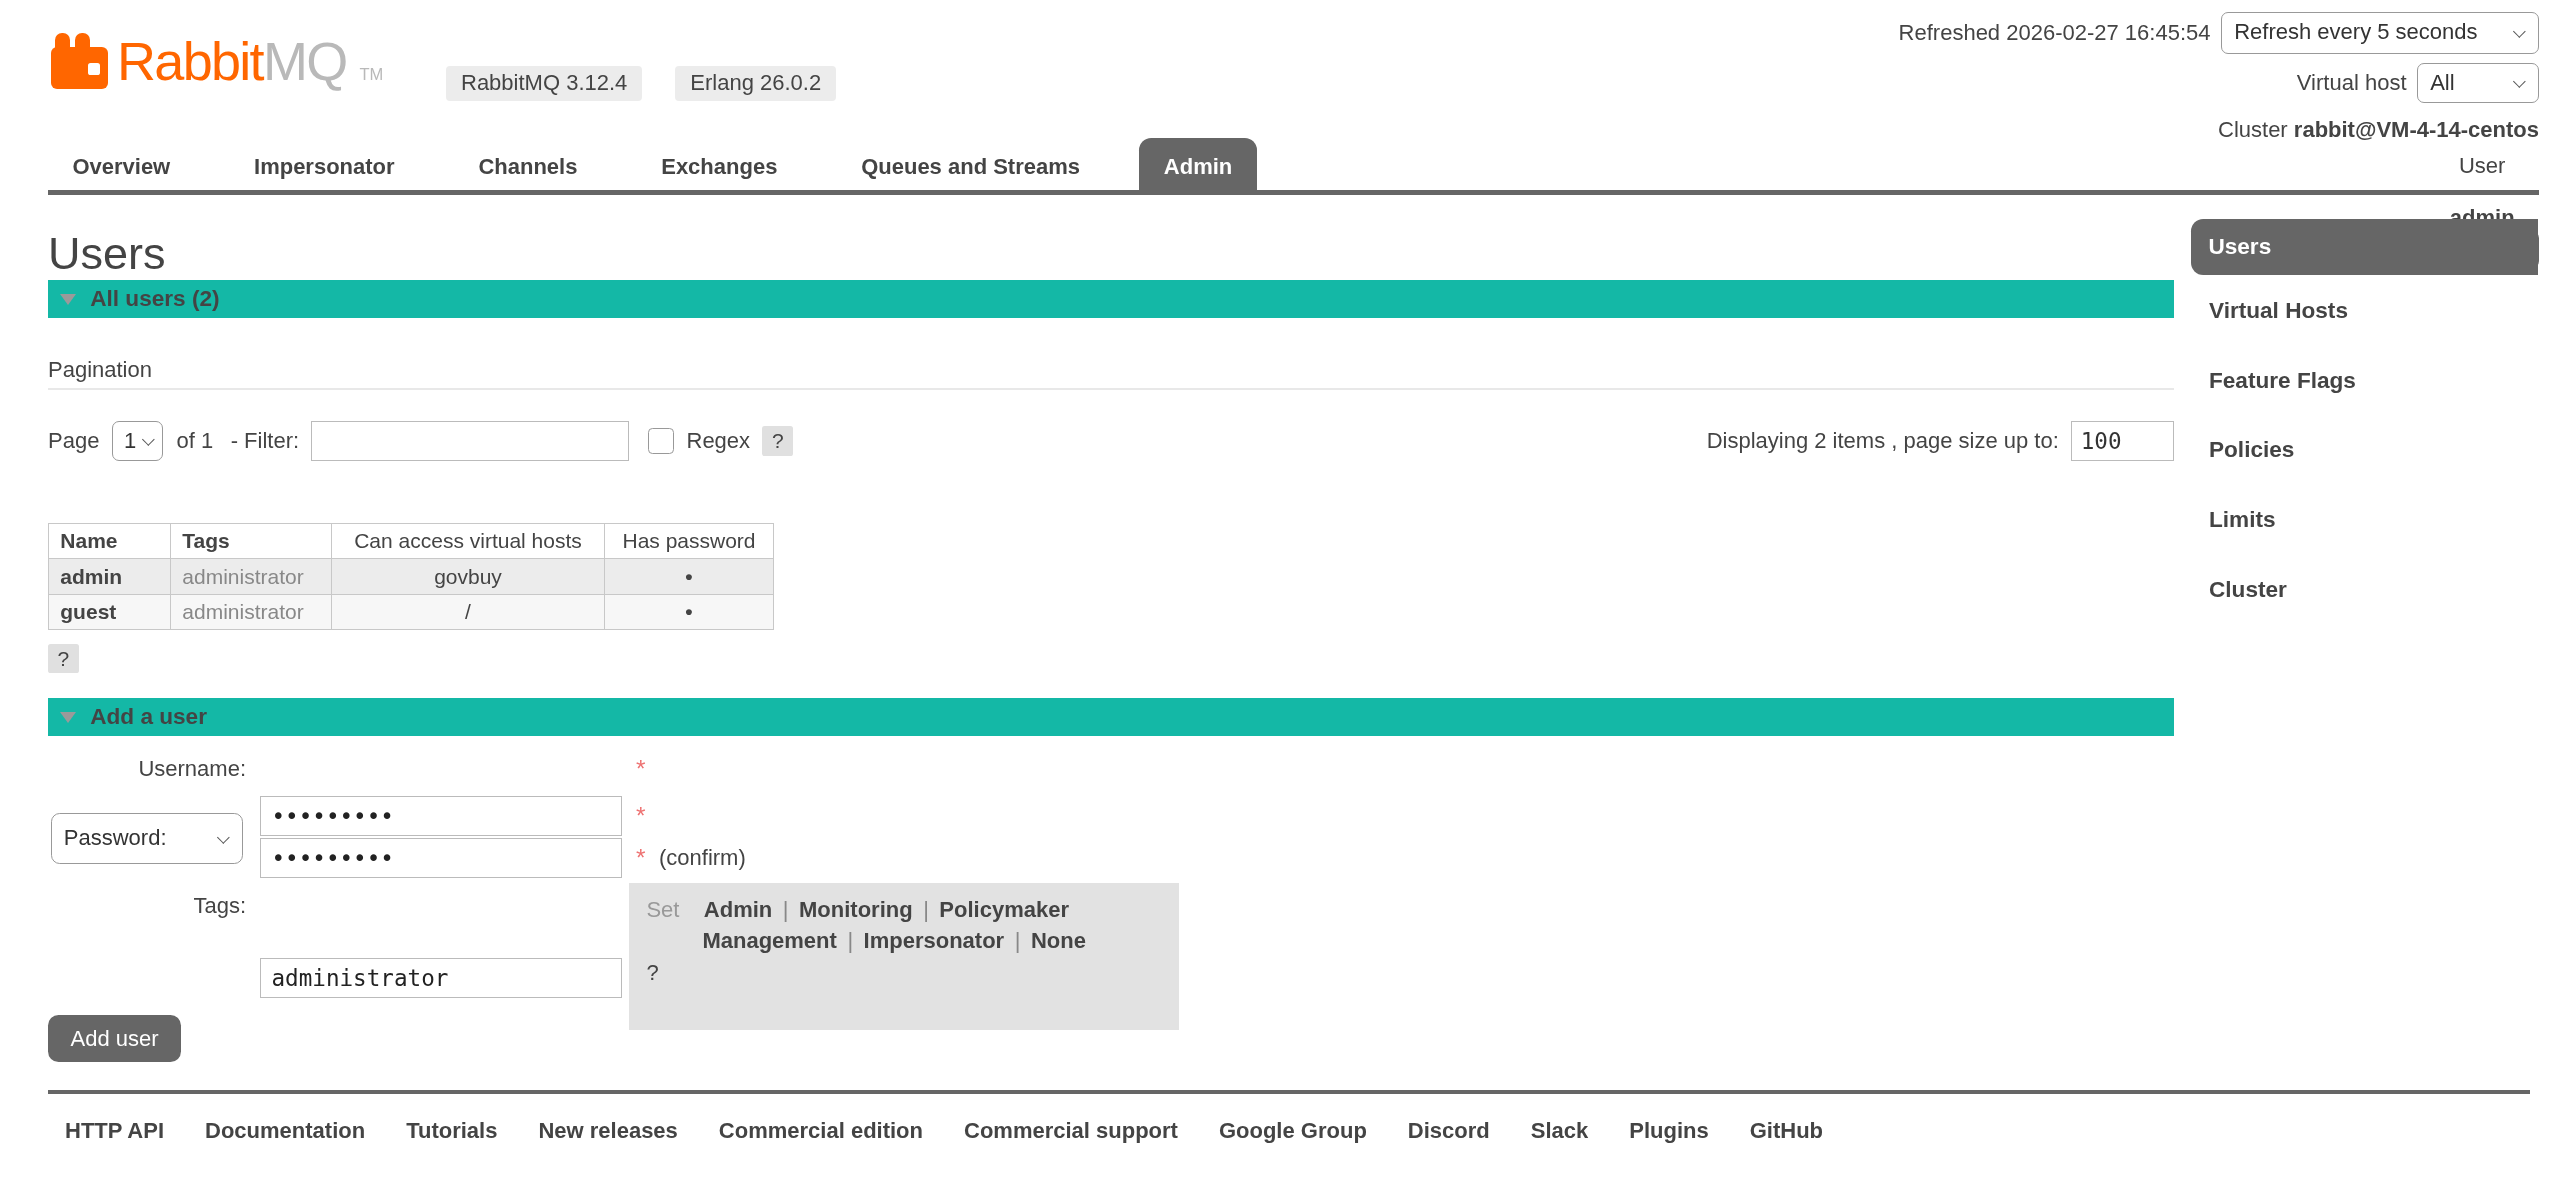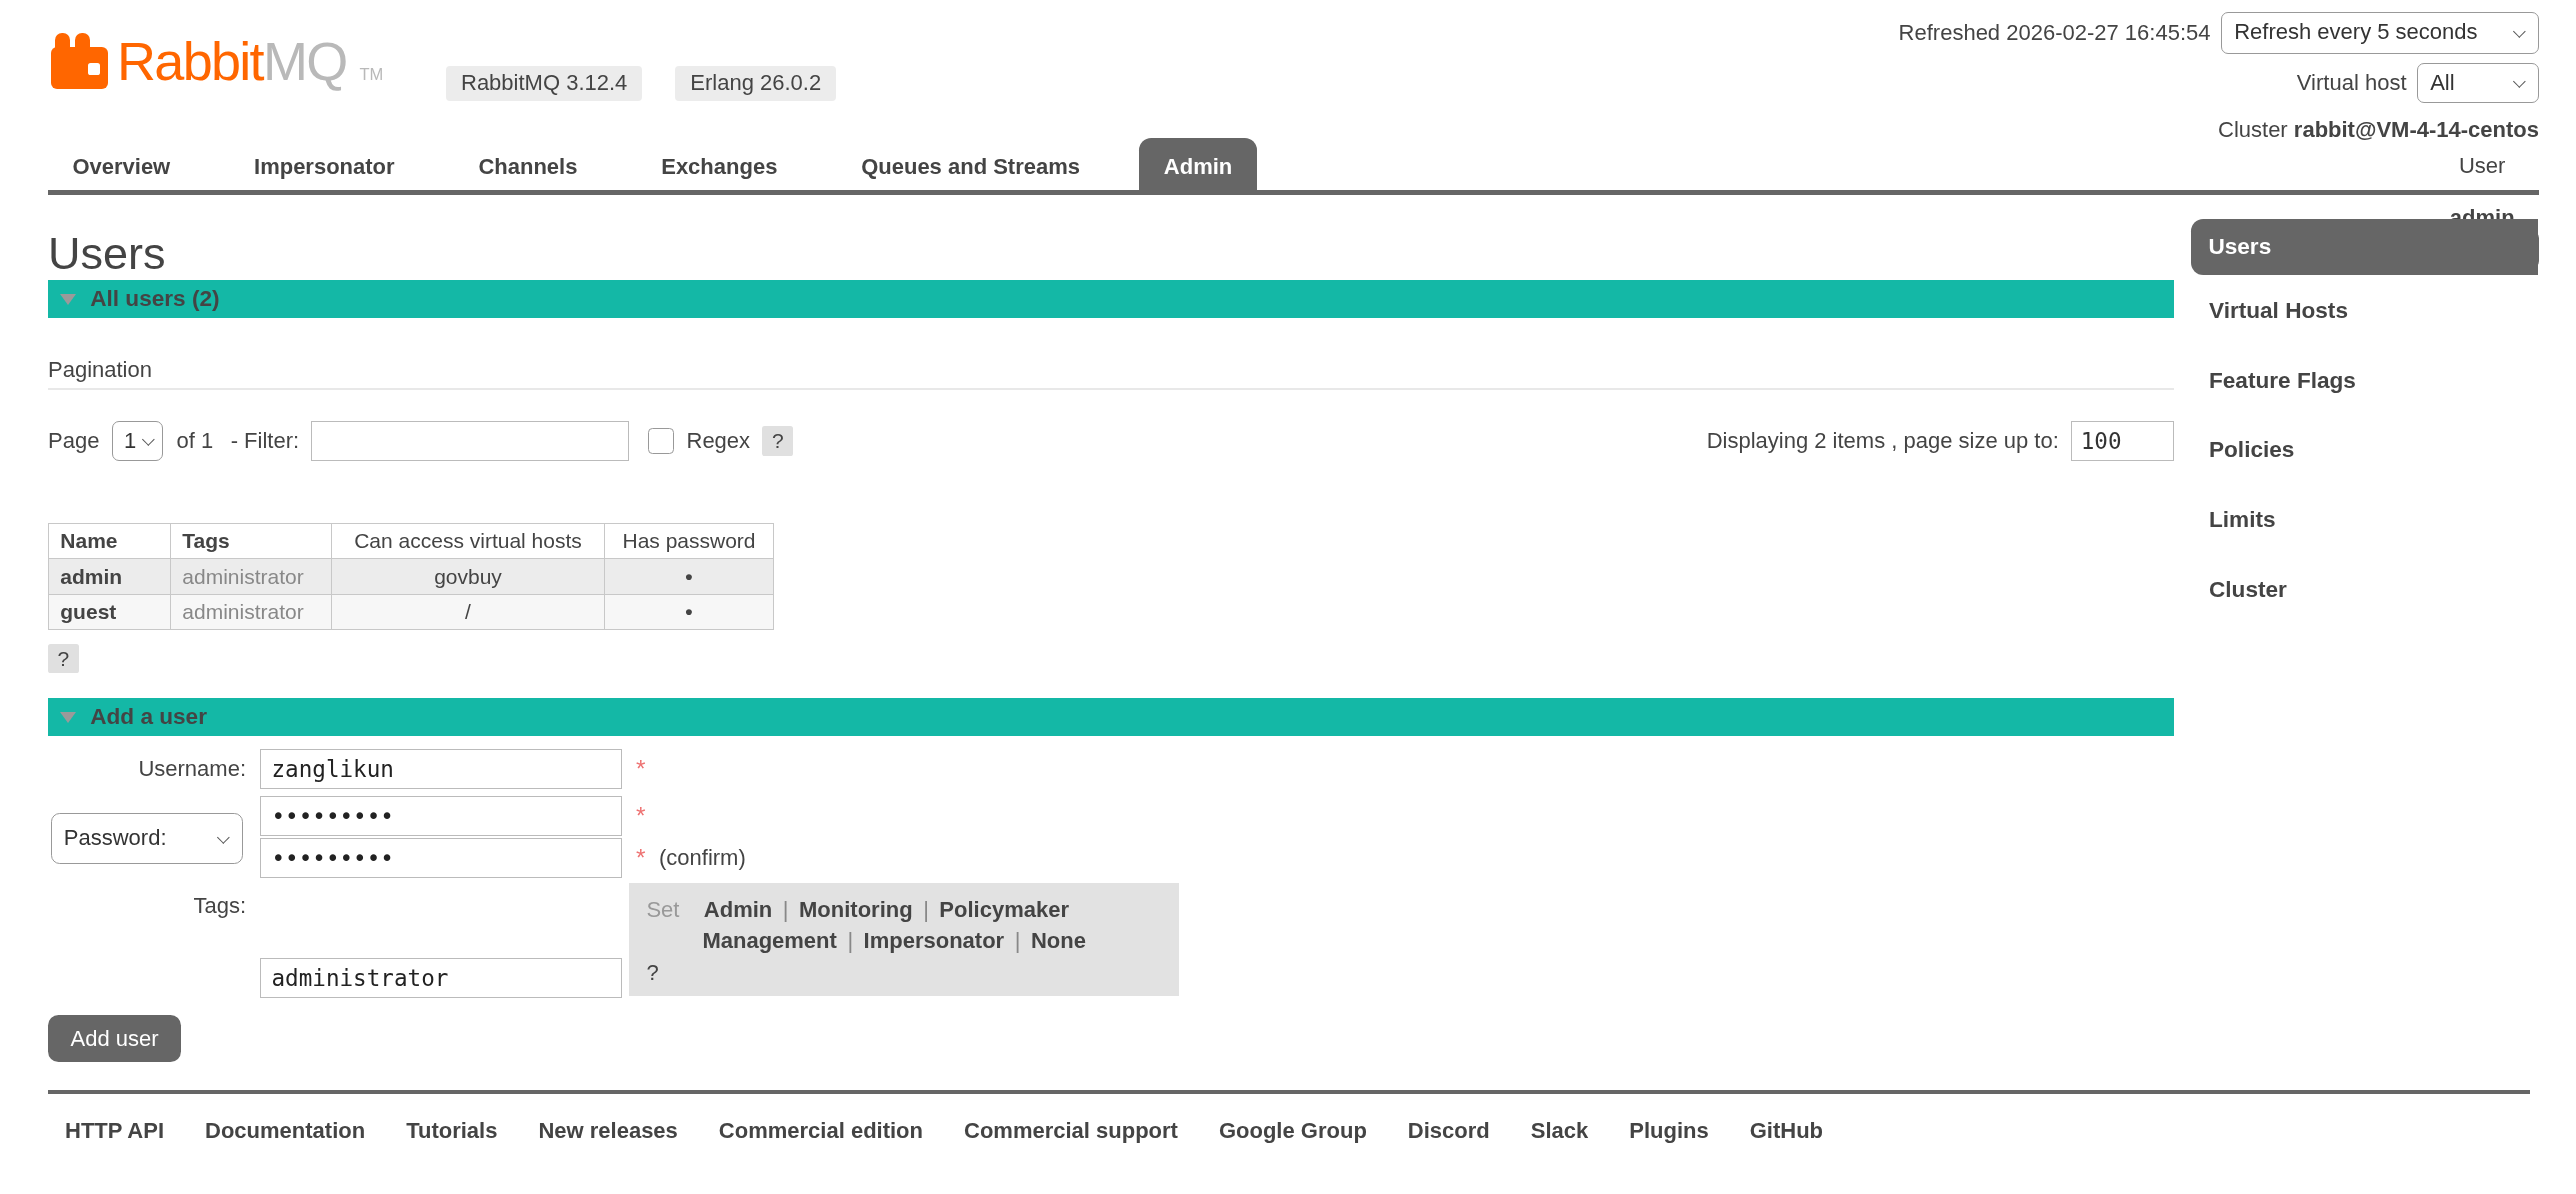--- a/index.html
+++ b/index.html
@@ -86,21 +86,21 @@
   .flabel { position:absolute; width:198px; text-align:right; line-height:40px; white-space:nowrap; }
   .lab-username { left:0; top:749px; }
   .lab-tags { left:0; top:886px; line-height:40px; }
   .finput { position:absolute; left:212px; width:362px; height:40px; border:0.9px solid #bbb; background:#fff;
             font-family:"DejaVu Sans Mono",monospace; font-size:22.6px; padding:0 10.5px; color:#222; }
   .in-username { top:749px; } .in-pass1 { top:796px; } .in-pass2 { top:838px; } .in-tags { top:958px; }
   .star { position:absolute; left:588px; color:#ee7272; font-size:24.4px; line-height:40px; }
   .st1 { top:749px; } .st2 { top:796px; } .st3 { top:838px; }
   .confirm-note { position:absolute; left:611px; top:838px; line-height:40px; color:#444; }
   .pw-select { position:absolute; left:2.6px; top:813px; width:192px; height:51px; line-height:47px; border-radius:8.7px; }
-  .setbox { position:absolute; left:581px; top:883px; width:550px; height:113px; background:#e2e2e2;
+  .setbox { position:absolute; left:581px; top:883px; width:550px; height:147px; background:#e2e2e2;
             padding:10.5px 17.4px; font-size:22px; }
   .setbox .line { line-height:31px; white-space:nowrap; }
   .setbox .line2 { margin-left:56px; }
   .set-lbl { color:#999; margin-right:24.4px; }
   .tag-link { font-weight:bold; color:#444; cursor:pointer; }
   .sep { color:#888; padding:0 10.5px; }
   .setbox .qmark { line-height:31px; margin-top:1.7px; color:#444; }
   .add-user-btn { position:absolute; left:0; top:1015px; height:47px; padding:0 22.6px; background:#666; color:#fff;
                   border:none; border-radius:10.5px; font-size:22px; font-family:inherit; cursor:pointer; }
 
@@ -221,21 +221,20 @@
     </table>
 
     <span class="help-badge table-help">?</span>
 
     <div class="section-bar bar-adduser">
       <span class="tri"></span>
       <span class="lbl">Add a user</span>
     </div>
 
     <div class="flabel lab-username">Username:</div>
-    <input class="finput in-username" value="zanglikun" style="">
     <span class="star st1">*</span>
 
     <div class="fake-select pw-select">
       <span>Password:</span>
       <span class="chev"></span>
     </div>
     <input class="finput in-pass1" value="•••••••••" style="">
     <span class="star st2">*</span>
     <input class="finput in-pass2" value="•••••••••" style="">
     <span class="star st3">*</span>

